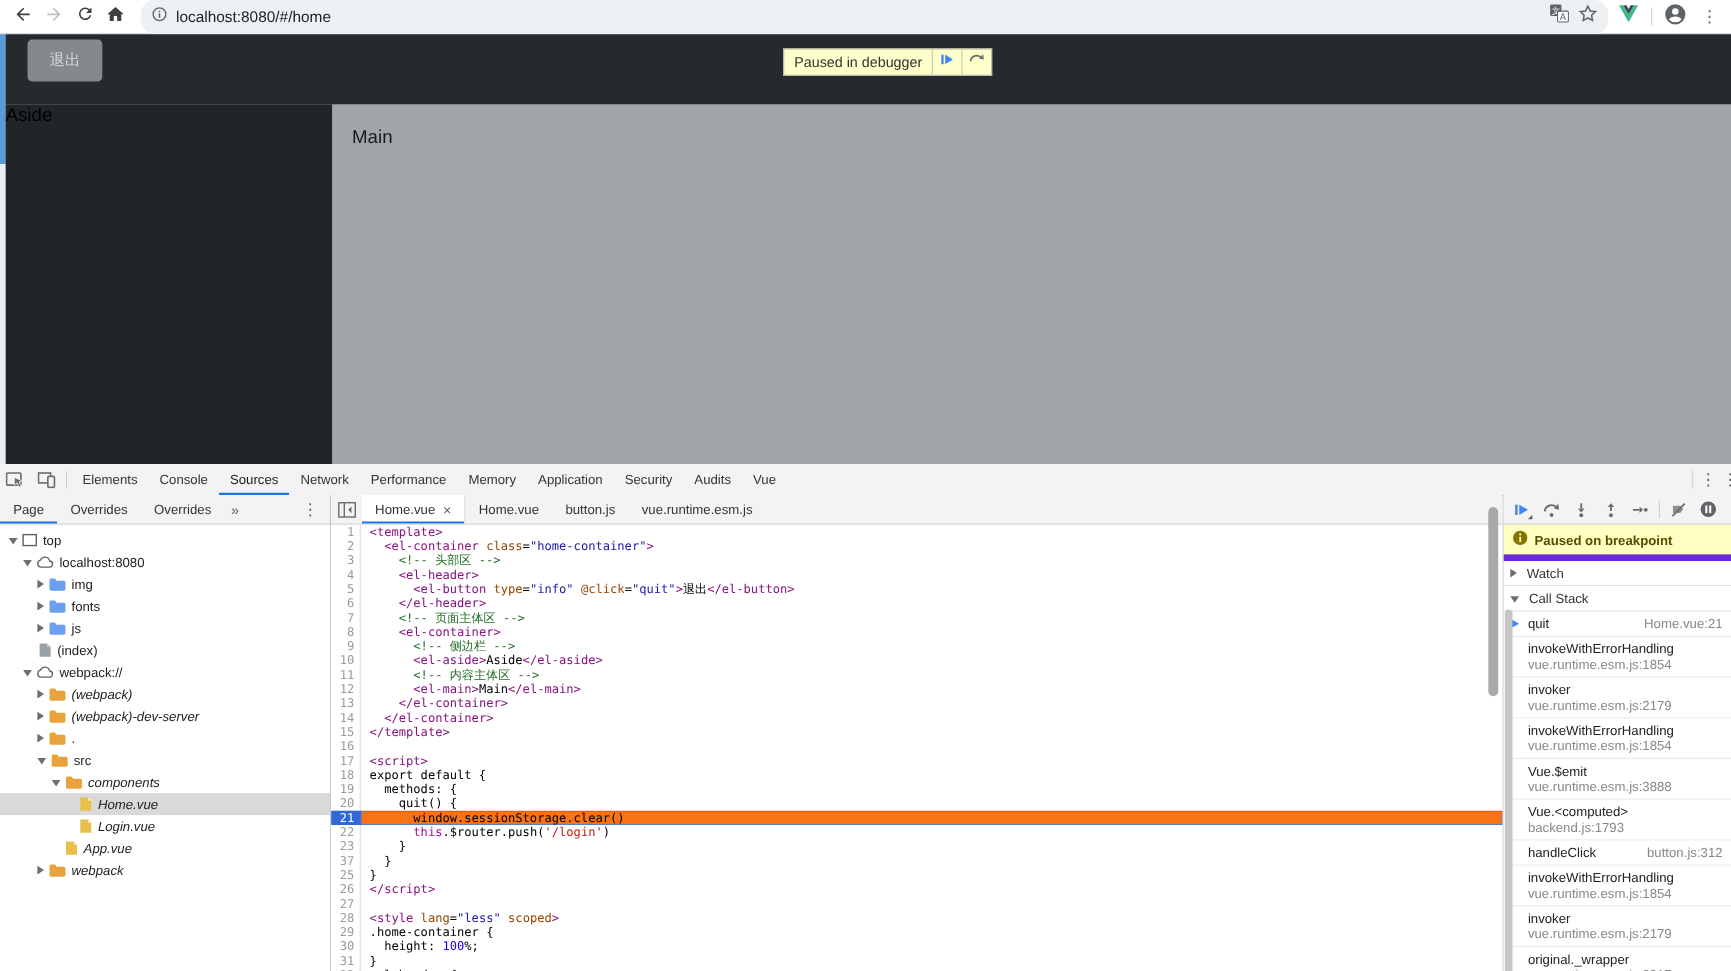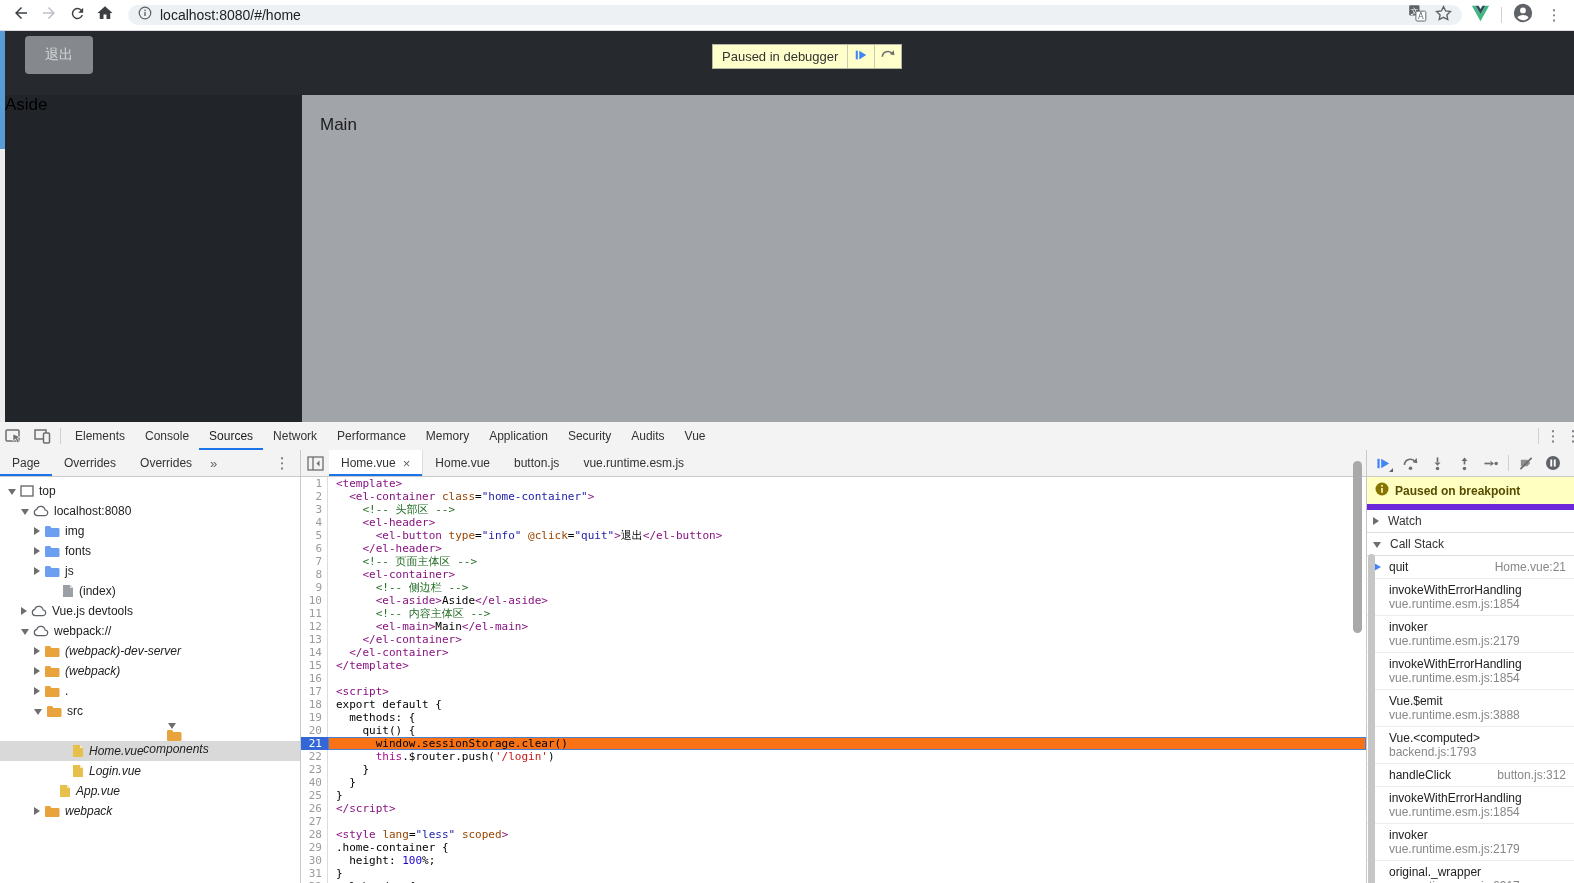--- a/index.html
+++ b/index.html
@@ -3,21 +3,21 @@
 <meta charset="utf-8">
 <style>
   * { margin:0; padding:0; box-sizing:border-box; }
   html,body { width:1574px; height:883px; overflow:hidden; background:#fff;
     font-family:"Liberation Sans", sans-serif; }
 
   
   .browser-bar { position:absolute; top:0; left:0; width:1574px; height:31px; background:#fff;
     border-bottom:1px solid #dadce0; display:flex; align-items:center; padding:0 8px; gap:2px; z-index:5; }
   .nav-btn { width:26px; height:26px; display:flex; align-items:center; justify-content:center; border-radius:50%; flex:0 0 auto; }
-  .addr { flex:1; height:20px; background:#eef1f3; border-radius:13px; margin:0 6px 0 8px;
+  .addr { flex:1; height:31px; background:#eef1f3; border-radius:13px; margin:0 6px 0 8px;
     display:flex; align-items:center; padding:0 10px; gap:8px; min-width:0; }
   .addr-text { flex:1; font-size:14px; color:#202124; white-space:nowrap; overflow:hidden; }
   .bar-right { display:flex; align-items:center; gap:10px; padding-right:2px; }
   .vdiv { width:1px; height:16px; background:#d0d0d0; }
 
   
   .page { position:absolute; top:31px; left:0; width:1574px; height:391px; background:#a1a5aa; overflow:hidden; }
   .page-sliver { position:absolute; left:0; top:0; width:5px; height:100%;
     background:linear-gradient(#5b9bd5 0 118px, #ececec 118px); }
   .page-header { position:absolute; left:5px; right:0; top:0; height:64px; background:#26292e; }
@@ -271,84 +271,75 @@
           </div>
           <div class="tree-row" style="padding-left: 34px;">
             <span class="arr right"></span>
             <span class="tree-icon">
               <svg width="16" height="13" viewBox="0 0 16 13">
                 <path d="M1 2.3C1 1.6 1.6 1 2.3 1H6l1.5 2H14c.8 0 1.5.6 1.5 1.4v6.3c0 .7-.7 1.3-1.5 1.3H2.3C1.6 12 1 11.4 1 10.7z" fill="#6d9ff0"></path>
               </svg>
             </span>
             <span class="tree-label">js</span>
           </div>
-          <div class="tree-row" style="padding-left: 62px;">
+          <div class="tree-row" style="padding-left: 35px;">
             <span class="tree-icon">
               <svg width="12" height="14" viewBox="0 0 12 14">
                 <path d="M1 1h7l3 3v9H1z" fill="#9aa0a6"></path>
                 <path d="M8 1l3 3H8z" fill="#dadce0"></path>
               </svg>
             </span>
             <span class="tree-label">(index)</span>
           </div>
           <div class="tree-row" style="padding-left: 21px;">
-            <span class="arr right"></span>
+            <span class="arr down"></span>
             <span class="tree-icon">
               <svg width="16" height="12" viewBox="0 0 16 12">
                 <path d="M4.2 10.6a3.2 3.2 0 0 1-.4-6.3A4.3 4.3 0 0 1 12.1 5a2.8 2.8 0 0 1-.4 5.6z" fill="none" stroke="#5f6368" stroke-width="1.2"></path>
               </svg>
             </span>
-            <span class="tree-label">Vue.js devtools</span>
-          </div>
-          <div class="tree-row" style="padding-left: 21px;">
-            <span class="arr down"></span>
-            <span class="tree-icon">
-              <svg width="16" height="12" viewBox="0 0 16 12">
-                <path d="M4.2 10.6a3.2 3.2 0 0 1-.4-6.3A4.3 4.3 0 0 1 12.1 5a2.8 2.8 0 0 1-.4 5.6z" fill="none" stroke="#5f6368" stroke-width="1.2"></path>
-              </svg>
-            </span>
             <span class="tree-label">webpack://</span>
           </div>
           <div class="tree-row italic" style="padding-left: 34px;">
             <span class="arr right"></span>
             <span class="tree-icon">
               <svg width="16" height="13" viewBox="0 0 16 13">
                 <path d="M1 2.3C1 1.6 1.6 1 2.3 1H6l1.5 2H14c.8 0 1.5.6 1.5 1.4v6.3c0 .7-.7 1.3-1.5 1.3H2.3C1.6 12 1 11.4 1 10.7z" fill="#e8a33d"></path>
               </svg>
             </span>
+            <span class="tree-label">(webpack)</span>
+          </div>
+          <div class="tree-row italic" style="padding-left: 34px;">
+            <span class="arr right"></span>
+            <span class="tree-icon">
+              <svg width="16" height="13" viewBox="0 0 16 13">
+                <path d="M1 2.3C1 1.6 1.6 1 2.3 1H6l1.5 2H14c.8 0 1.5.6 1.5 1.4v6.3c0 .7-.7 1.3-1.5 1.3H2.3C1.6 12 1 11.4 1 10.7z" fill="#e8a33d"></path>
+              </svg>
+            </span>
             <span class="tree-label">(webpack)-dev-server</span>
-          </div>
-          <div class="tree-row italic" style="padding-left: 34px;">
-            <span class="arr right"></span>
-            <span class="tree-icon">
-              <svg width="16" height="13" viewBox="0 0 16 13">
-                <path d="M1 2.3C1 1.6 1.6 1 2.3 1H6l1.5 2H14c.8 0 1.5.6 1.5 1.4v6.3c0 .7-.7 1.3-1.5 1.3H2.3C1.6 12 1 11.4 1 10.7z" fill="#e8a33d"></path>
-              </svg>
-            </span>
-            <span class="tree-label">(webpack)</span>
           </div>
           <div class="tree-row" style="padding-left: 34px;">
             <span class="arr right"></span>
             <span class="tree-icon">
               <svg width="16" height="13" viewBox="0 0 16 13">
                 <path d="M1 2.3C1 1.6 1.6 1 2.3 1H6l1.5 2H14c.8 0 1.5.6 1.5 1.4v6.3c0 .7-.7 1.3-1.5 1.3H2.3C1.6 12 1 11.4 1 10.7z" fill="#e8a33d"></path>
               </svg>
             </span>
             <span class="tree-label">.</span>
           </div>
           <div class="tree-row" style="padding-left: 34px;">
             <span class="arr down"></span>
             <span class="tree-icon">
               <svg width="16" height="13" viewBox="0 0 16 13">
                 <path d="M1 2.3C1 1.6 1.6 1 2.3 1H6l1.5 2H14c.8 0 1.5.6 1.5 1.4v6.3c0 .7-.7 1.3-1.5 1.3H2.3C1.6 12 1 11.4 1 10.7z" fill="#e8a33d"></path>
               </svg>
             </span>
             <span class="tree-label">src</span>
           </div>
-          <div class="tree-row italic" style="padding-left: 47px; flex-direction: column;">
+          <div class="tree-row italic" style="padding-left: 47px;">
             <span class="arr down"></span>
             <span class="tree-icon">
               <svg width="16" height="13" viewBox="0 0 16 13">
                 <path d="M1 2.3C1 1.6 1.6 1 2.3 1H6l1.5 2H14c.8 0 1.5.6 1.5 1.4v6.3c0 .7-.7 1.3-1.5 1.3H2.3C1.6 12 1 11.4 1 10.7z" fill="#e8a33d"></path>
               </svg>
             </span>
             <span class="tree-label">components</span>
           </div>
           <div class="tree-row selected italic" style="padding-left: 72px;">
             <span class="tree-icon">
@@ -431,21 +422,21 @@
           <div class="line"><span class="ln">14</span><span class="lc"><span>  </span><span class="t-tag">&lt;/el-container&gt;</span></span></div>
           <div class="line"><span class="ln">15</span><span class="lc"><span class="t-tag">&lt;/template&gt;</span></span></div>
           <div class="line"><span class="ln">16</span><span class="lc"></span></div>
           <div class="line"><span class="ln">17</span><span class="lc"><span class="t-tag">&lt;script&gt;</span></span></div>
           <div class="line"><span class="ln">18</span><span class="lc"><span>export default {</span></span></div>
           <div class="line"><span class="ln">19</span><span class="lc"><span>  methods: {</span></span></div>
           <div class="line"><span class="ln">20</span><span class="lc"><span>    quit() {</span></span></div>
           <div class="line hl"><span class="ln">21</span><span class="lc"><span>      window.sessionStorage.clear()</span></span></div>
           <div class="line"><span class="ln">22</span><span class="lc"><span>      </span><span class="t-kw">this</span><span>.$router.push(</span><span class="t-str">'/login'</span><span>)</span></span></div>
           <div class="line"><span class="ln">23</span><span class="lc"><span>    }</span></span></div>
-          <div class="line"><span class="ln">40</span><span class="lc"><span>  }</span></span></div>
+          <div class="line"><span class="ln">37</span><span class="lc"><span>  }</span></span></div>
           <div class="line"><span class="ln">25</span><span class="lc"><span>}</span></span></div>
           <div class="line"><span class="ln">26</span><span class="lc"><span class="t-tag">&lt;/script&gt;</span></span></div>
           <div class="line"><span class="ln">27</span><span class="lc"></span></div>
           <div class="line"><span class="ln">28</span><span class="lc"><span class="t-tag">&lt;style</span><span> </span><span class="t-attr">lang</span><span>=</span><span class="t-val">"less"</span><span> </span><span class="t-attr">scoped</span><span class="t-tag">&gt;</span></span></div>
           <div class="line"><span class="ln">29</span><span class="lc"><span>.home-container {</span></span></div>
           <div class="line"><span class="ln">30</span><span class="lc"><span>  height: </span><span class="t-num">100</span><span>%;</span></span></div>
           <div class="line"><span class="ln">31</span><span class="lc"><span>}</span></span></div>
           <div class="line"><span class="ln">32</span><span class="lc"><span>.el-header {</span></span></div>
         </div>
       <div class="ed-scrollbar"></div>

